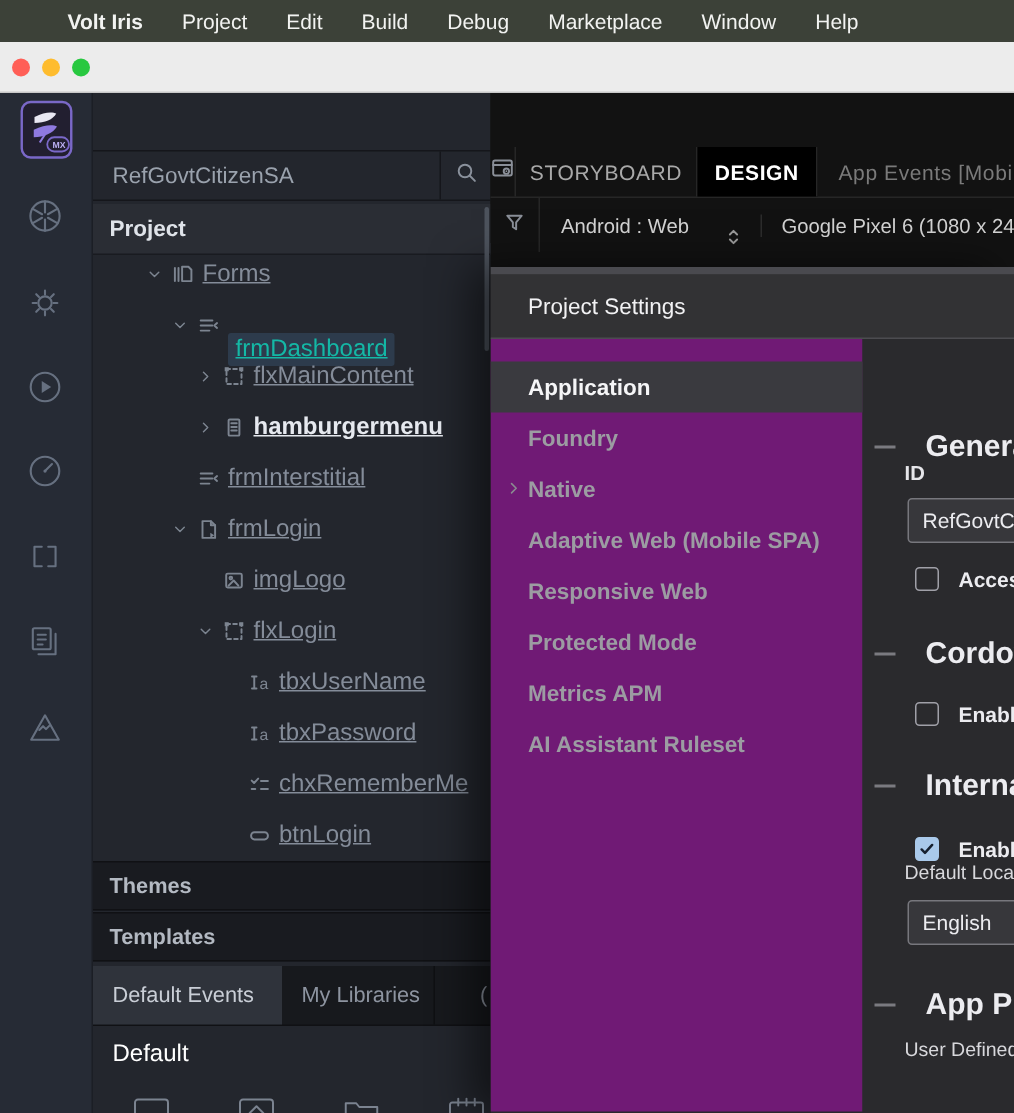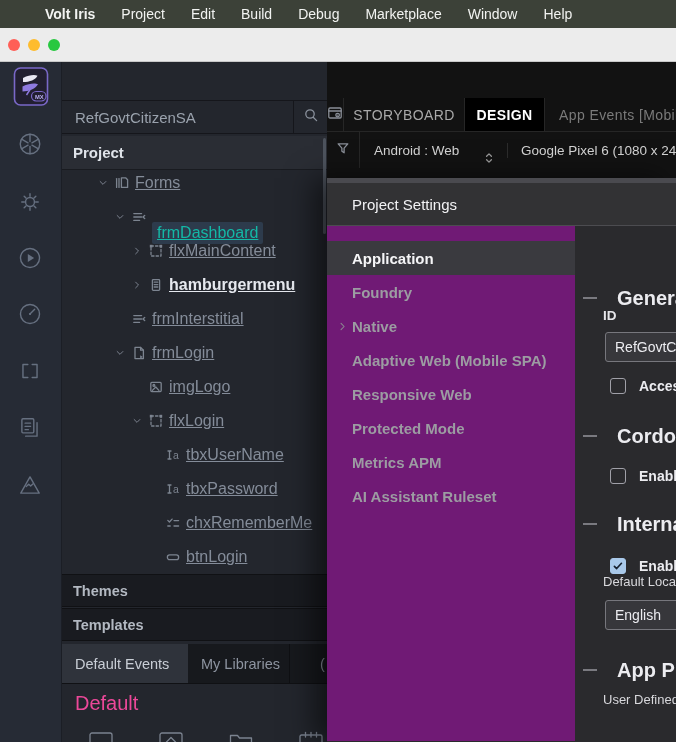--- a/index.html
+++ b/index.html
@@ -60,21 +60,21 @@
 
   .libtabs { position:absolute; left:0; top:582px; width:265px; height:40px; background:#17191d;
              display:flex; border-bottom:1px solid #101114; }
   .ltab { display:flex; align-items:center; font-size:14.5px; color:#8d94a0; padding-left:13px; }
   .ltab.t0 { width:126px; } .ltab.t1 { width:102px; border-right:1px solid #0f1013; }
   .ltab.t2 { flex:1; padding-left:30px; }
   .ltab.active { background:#2f333b; color:#c9ced6; }
 
   .defaultrow { position:absolute; left:0; top:622px; width:265px; height:38px;
                 display:flex; align-items:center; }
-  .defaultrow span { color:#ec4899; font-size:20px; padding-left:13px; }
+  .defaultrow span { color:#ffffff; font-size:16px; padding-left:13px; }
   .widgetrow { position:absolute; left:0; top:660px; width:265px; height:20px; color:#7b8390; }
   .wicon { position:absolute; top:9px; }
 
   
   .topright { position:absolute; left:327px; top:0; width:349px; height:100px; background:#121212; }
   .hrow1 { position:absolute; left:0; top:36px; width:349px; height:34px; display:flex;
            border-bottom:1px solid #262626; }
   .icon-cell { width:33px; display:flex; align-items:center; justify-content:center;
                color:#8a8f98; border-right:1px solid #262626; }
   .etab { display:flex; align-items:center; justify-content:center; font-size:14px;

